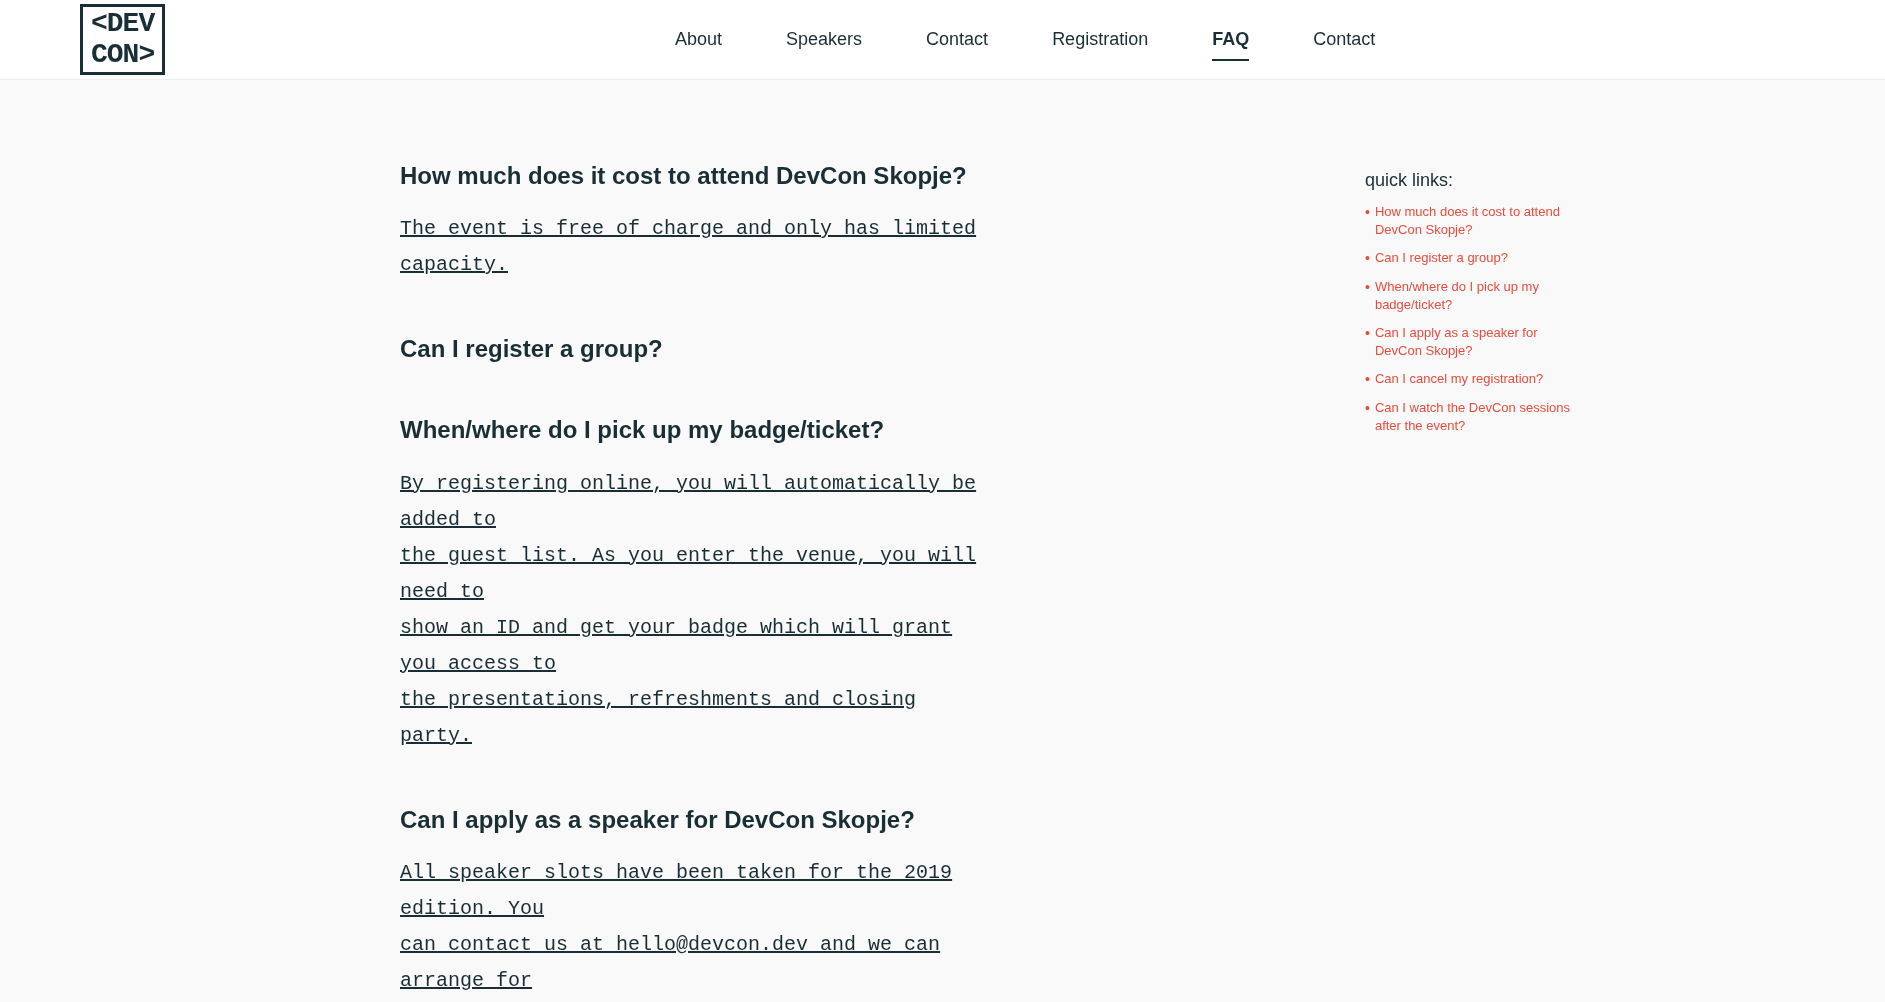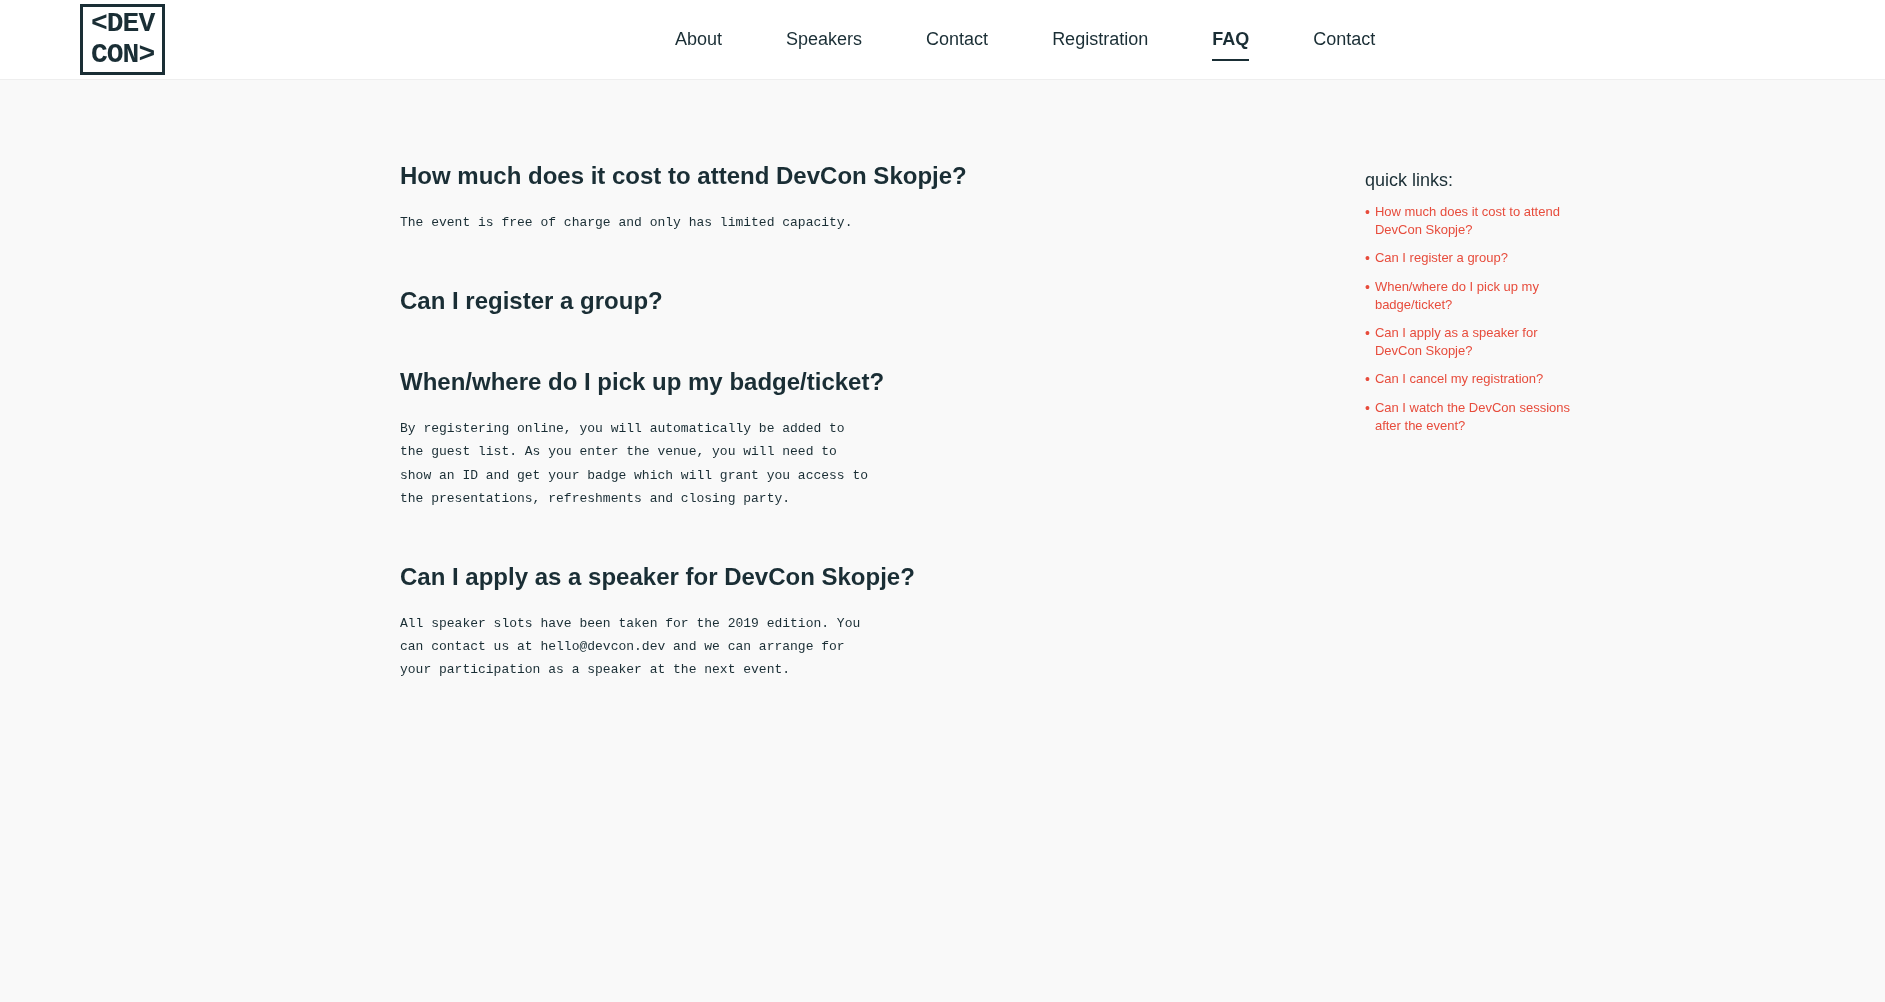--- a/index.html
+++ b/index.html
@@ -80,23 +80,24 @@
     .faq-question {
       font-size: 24px;
       font-weight: 700;
       color: #1a2e35;
       margin-bottom: 20px;
       line-height: 1.3;
     }
 
     .faq-answer {
       font-family: 'Courier New', monospace;
-      font-size: 13px;
+      font-size: 20px;
       color: #1a2e35;
       line-height: 1.8;
+      text-decoration: underline;
     }
 
     
     .sidebar {
       width: 220px;
       flex-shrink: 0;
       margin-left: auto;
       padding-top: 10px;
     }
 

